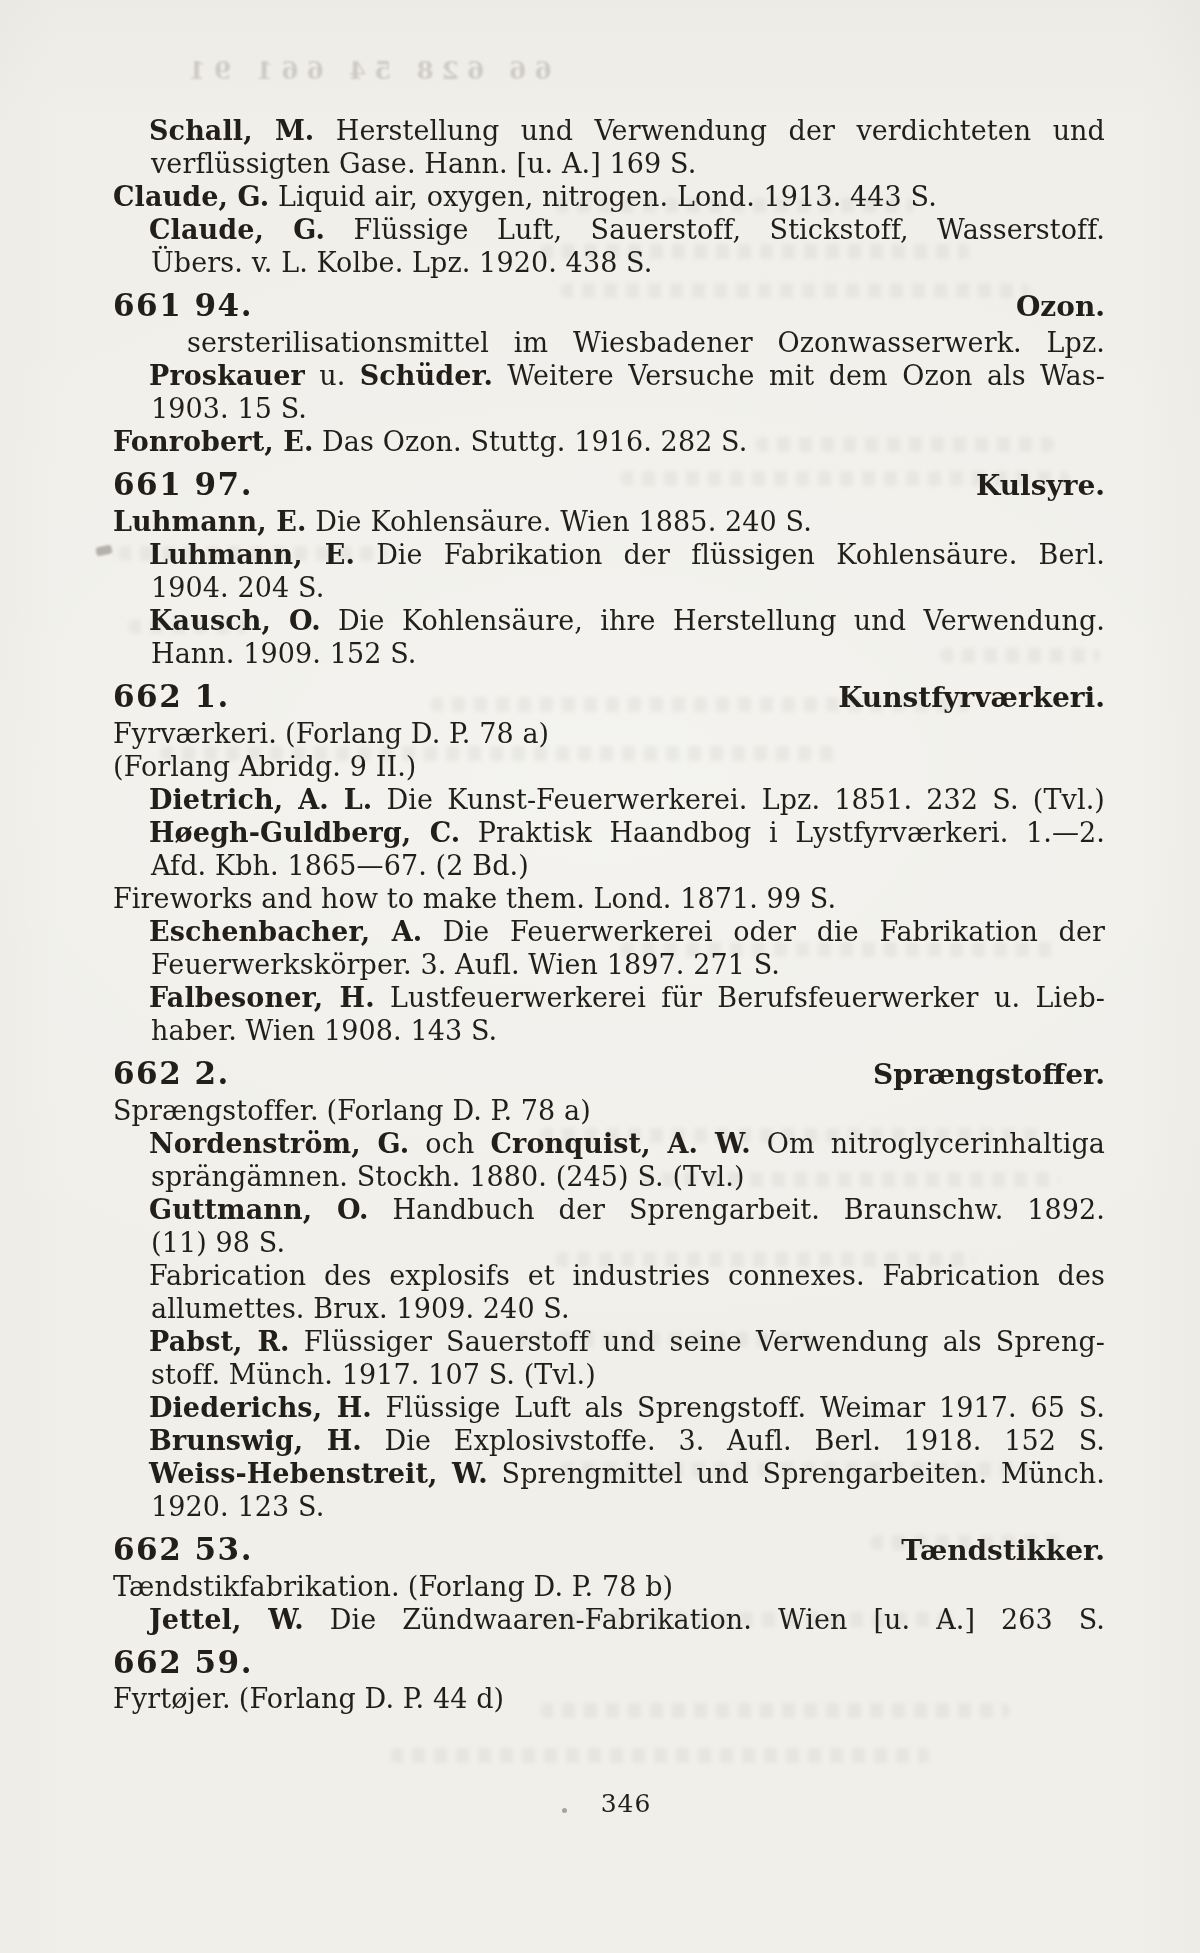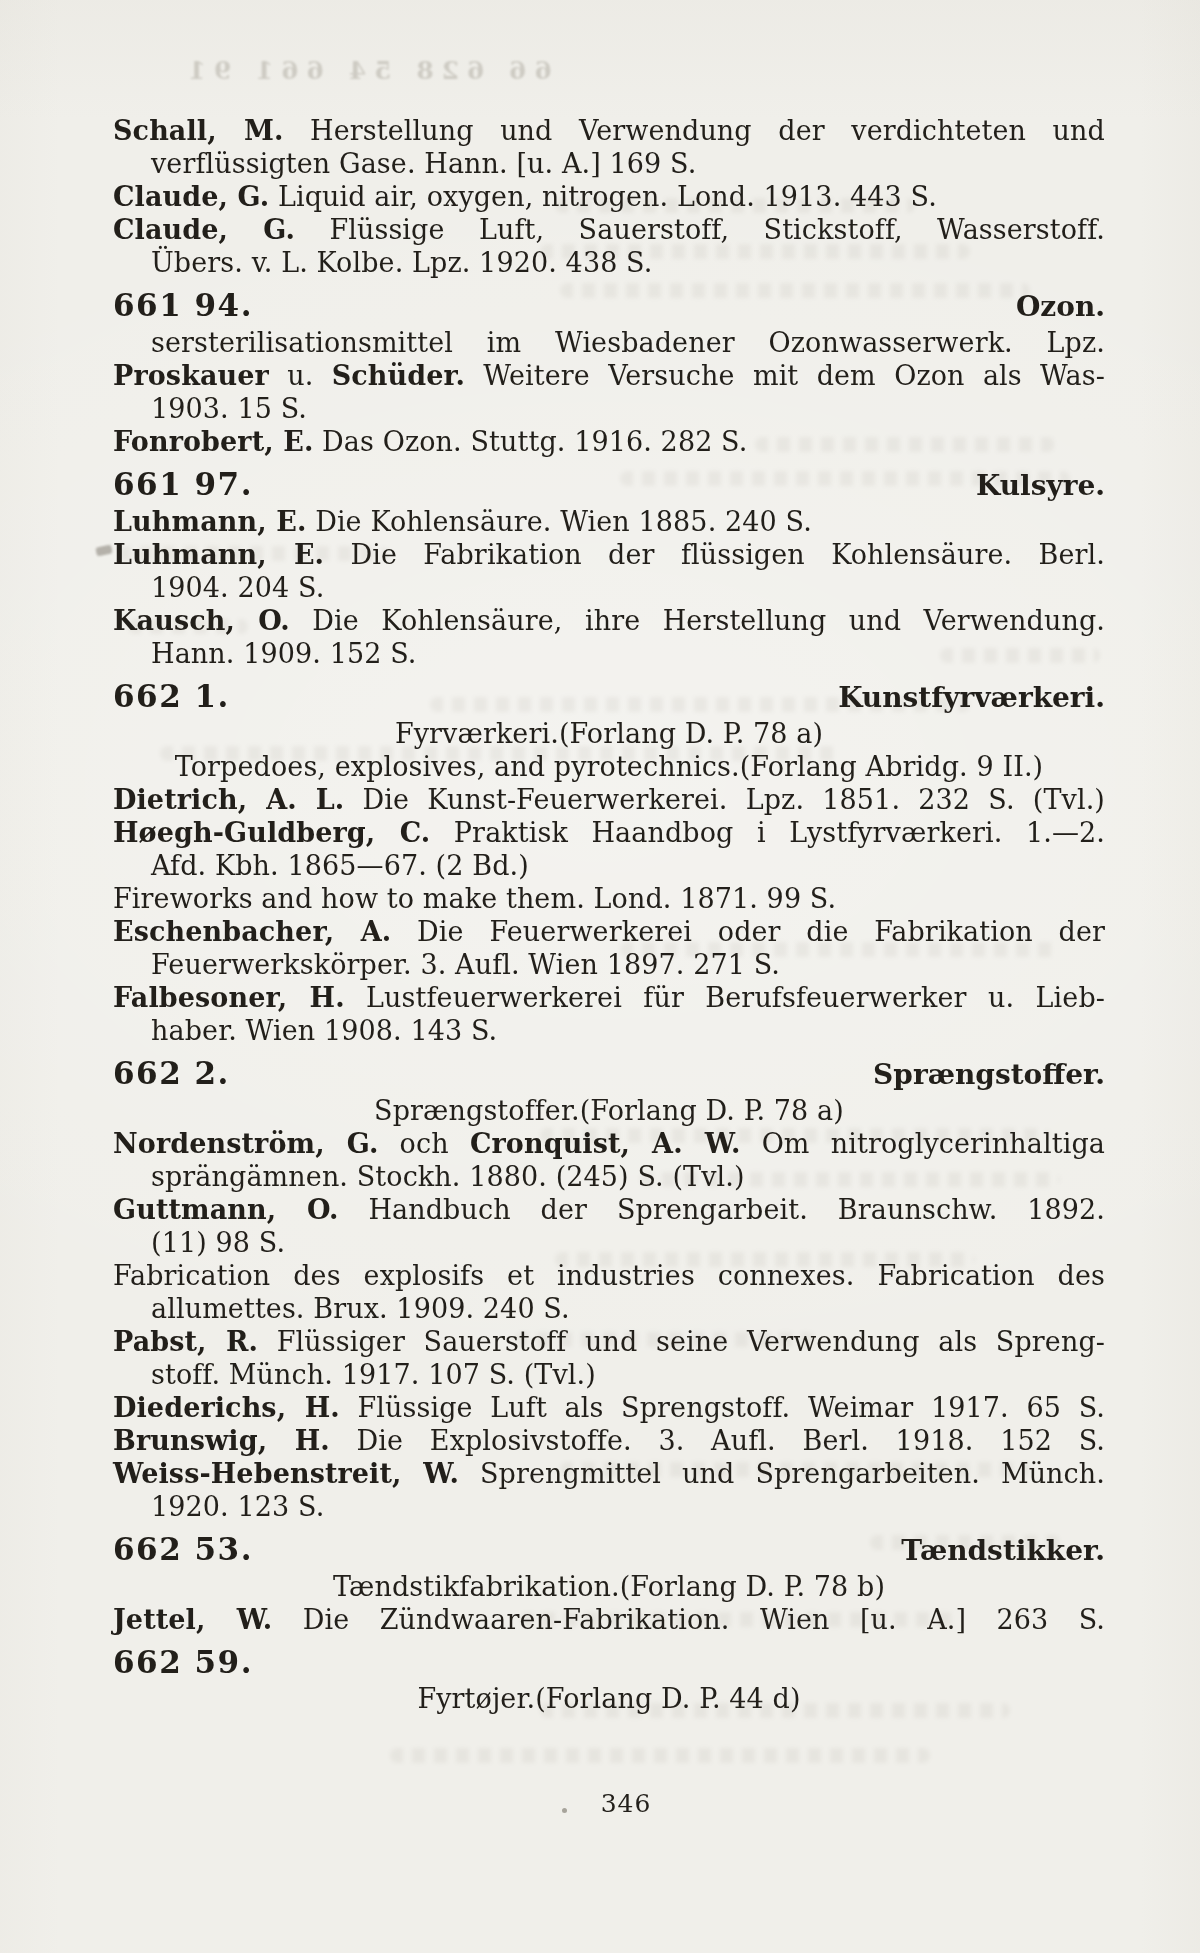--- a/index.html
+++ b/index.html
@@ -22,34 +22,35 @@
   .content{position:absolute;left:113px;top:114px;width:992px;z-index:3;}
 
   .line{
     font-size:27px;line-height:33px;
     text-align:left;
     letter-spacing:0.1px;
   }
   .line.fill{
     text-align:justify;
     text-align-last:justify;
+    margin-left:36px;
     -moz-text-align-last:justify;
   }
   .line.indent{padding-left:38px;}
   .b{font-weight:bold;}
 
   .section{
     display:flex;justify-content:space-between;align-items:baseline;
     margin-top:10px;margin-bottom:3px;
     line-height:33px;
   }
   .section .num{font-weight:bold;font-size:31px;letter-spacing:1.5px;text-align:right;}
   .section .title{font-weight:bold;font-size:28px;}
 
-  .split{display:flex;justify-content:center;align-items:baseline;}
+  .split{display:flex;justify-content:flex-start;align-items:baseline;gap:8px;}
   .split .left,.split .right{white-space:nowrap;}
 
   .page-number{
     position:absolute;top:1789px;left:12px;width:100%;
     text-align:center;text-indent:28px;
     font-size:25px;letter-spacing:1px;z-index:3;
   }
 
   
   .ghost-header{
@@ -165,21 +166,20 @@
       <span class="title">Kunstfyrværkeri.</span>
     </div>
     <div>
       <div class="line split">
         <span class="left"><span>Fyrværkeri.</span></span>
         <span class="right">(Forlang D. P. 78 a)</span>
       </div>
     </div>
     <div>
       <div class="line split">
-        <span class="left"><span>Torpedoes, explosives, and pyrotechnics.</span></span>
         <span class="right">(Forlang Abridg. 9 II.)</span>
       </div>
     </div>
     <div>
       <div class="line fill"><span class="b">Dietrich, A. L.</span><span> Die Kunst-Feuerwerkerei. Lpz. 1851. 232 S. (Tvl.)</span></div>
     </div>
     <div>
       <div class="line fill"><span class="b">Høegh-Guldberg, C.</span><span> Praktisk Haandbog i Lystfyrværkeri. 1.—2.</span></div>
       <div class="line indent"><span>Afd. Kbh. 1865—67. (2 Bd.)</span></div>
     </div>

